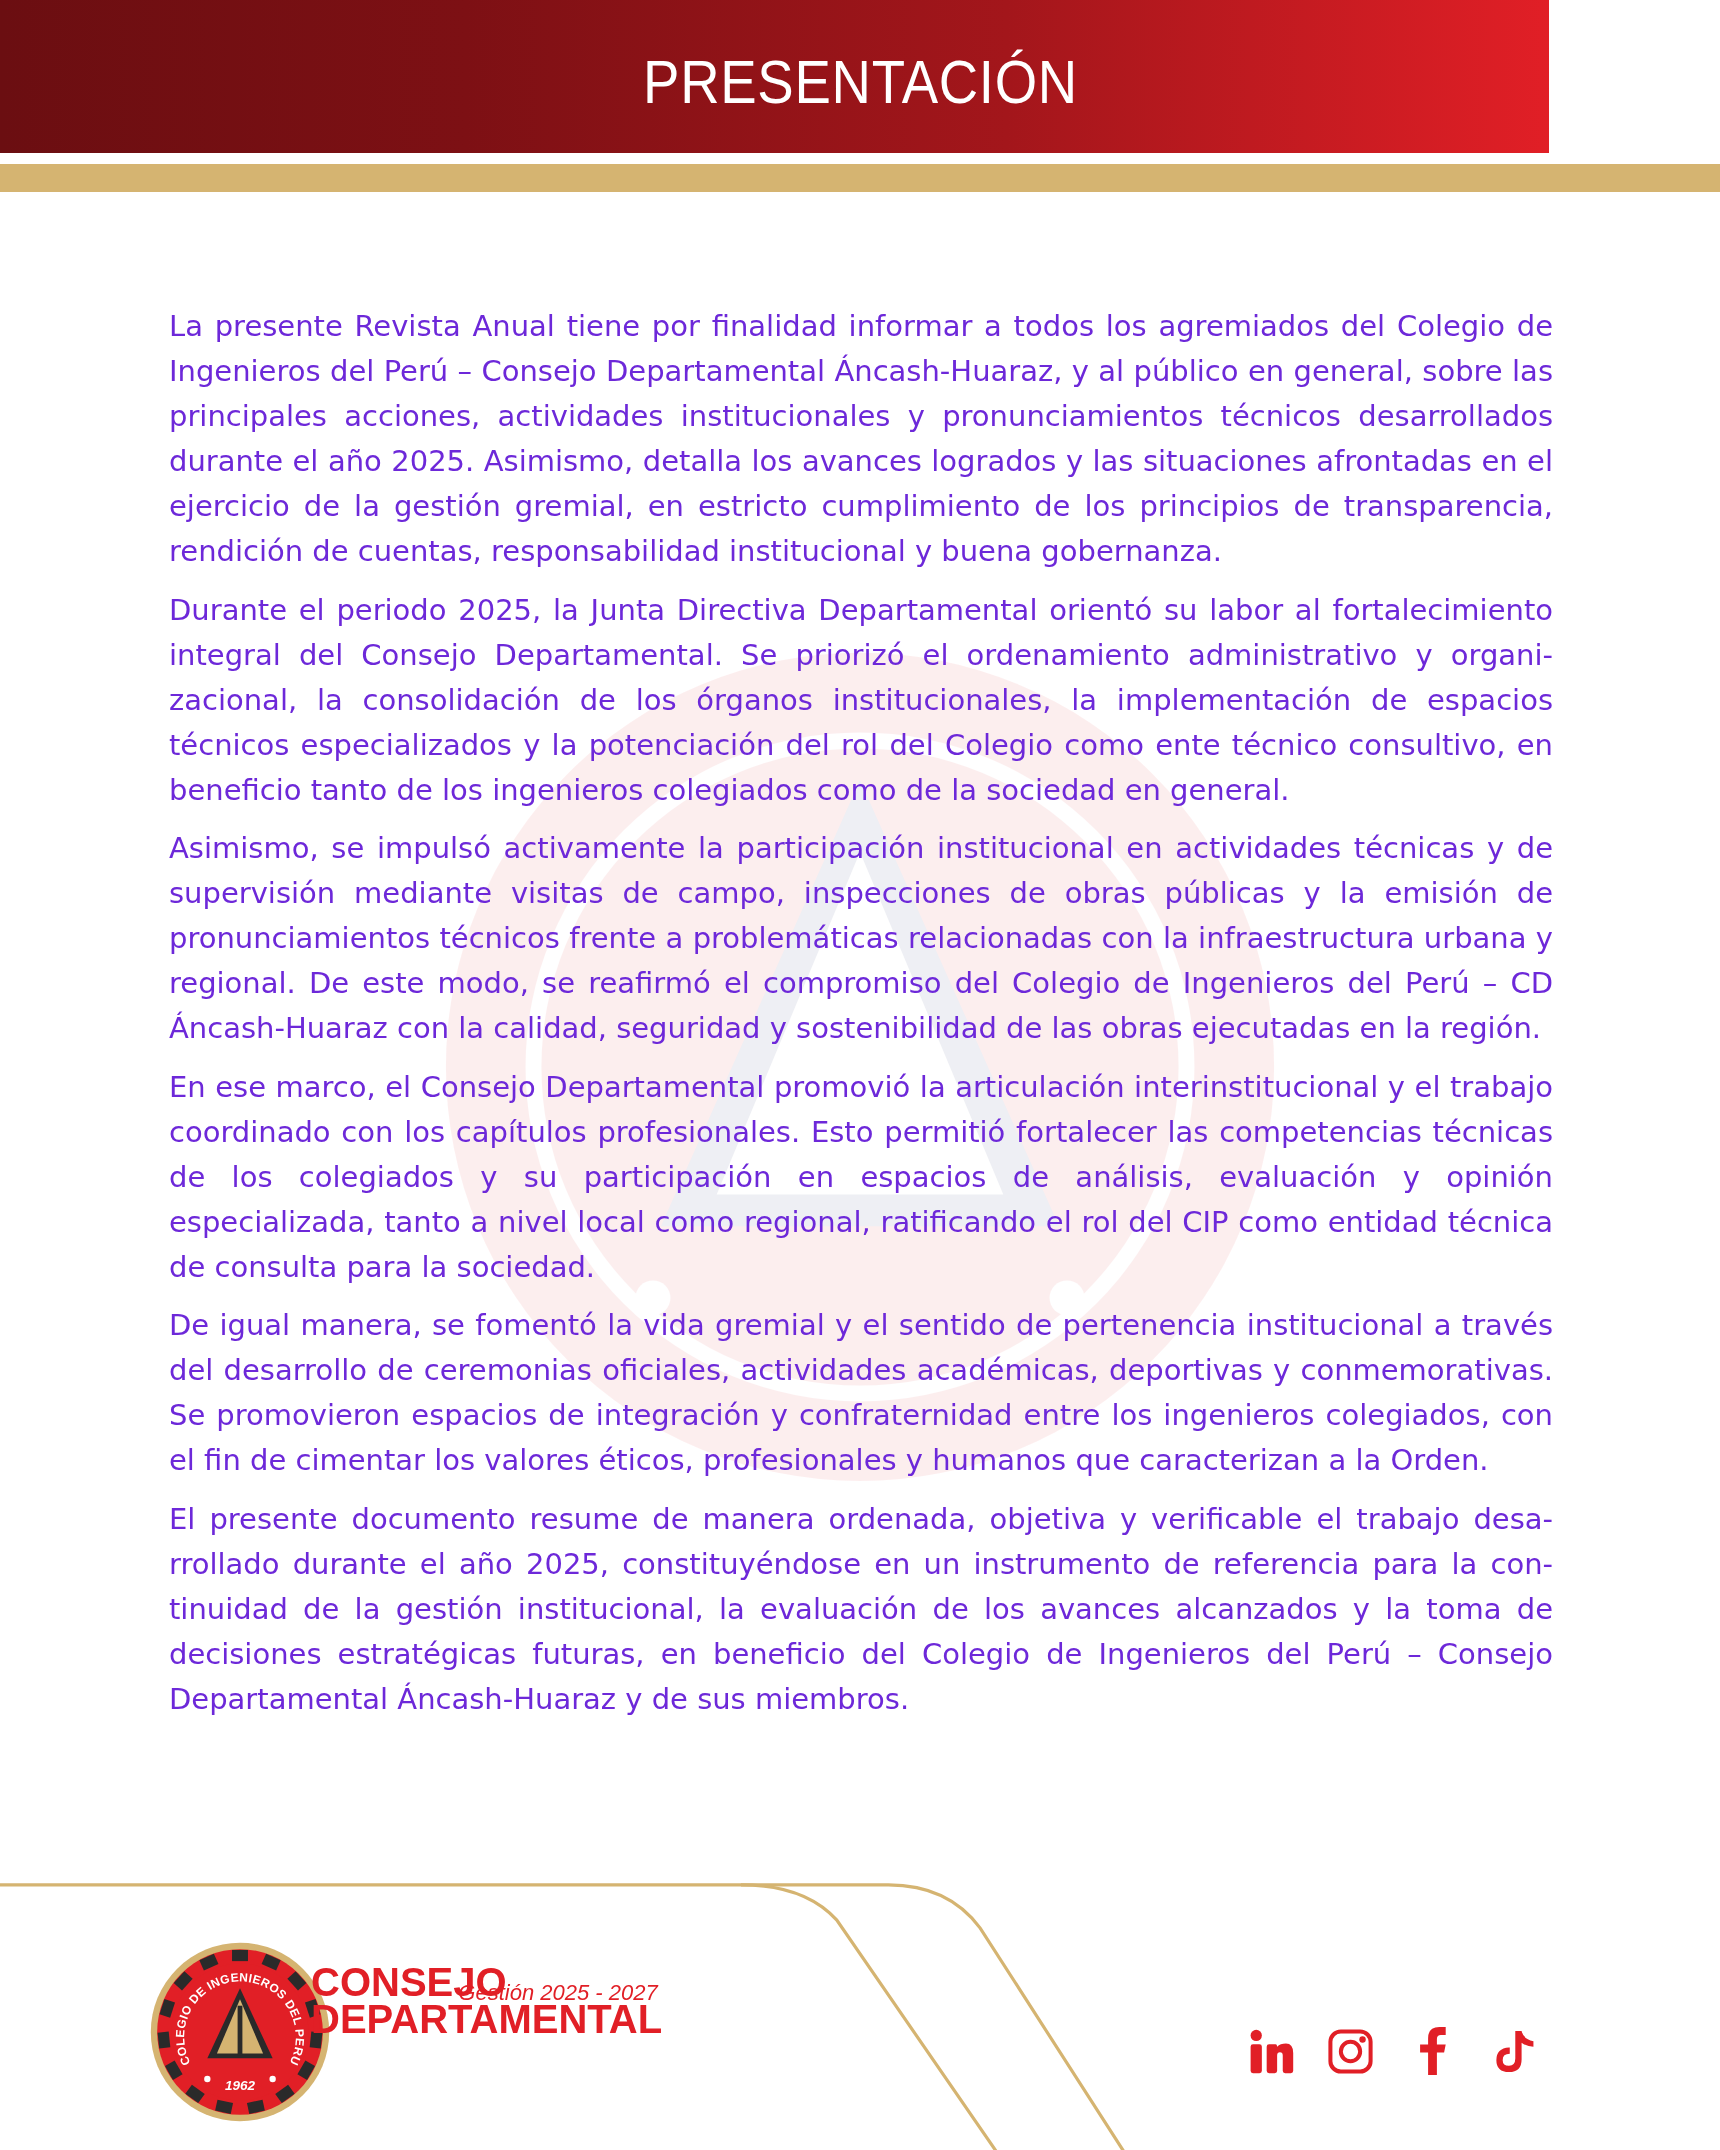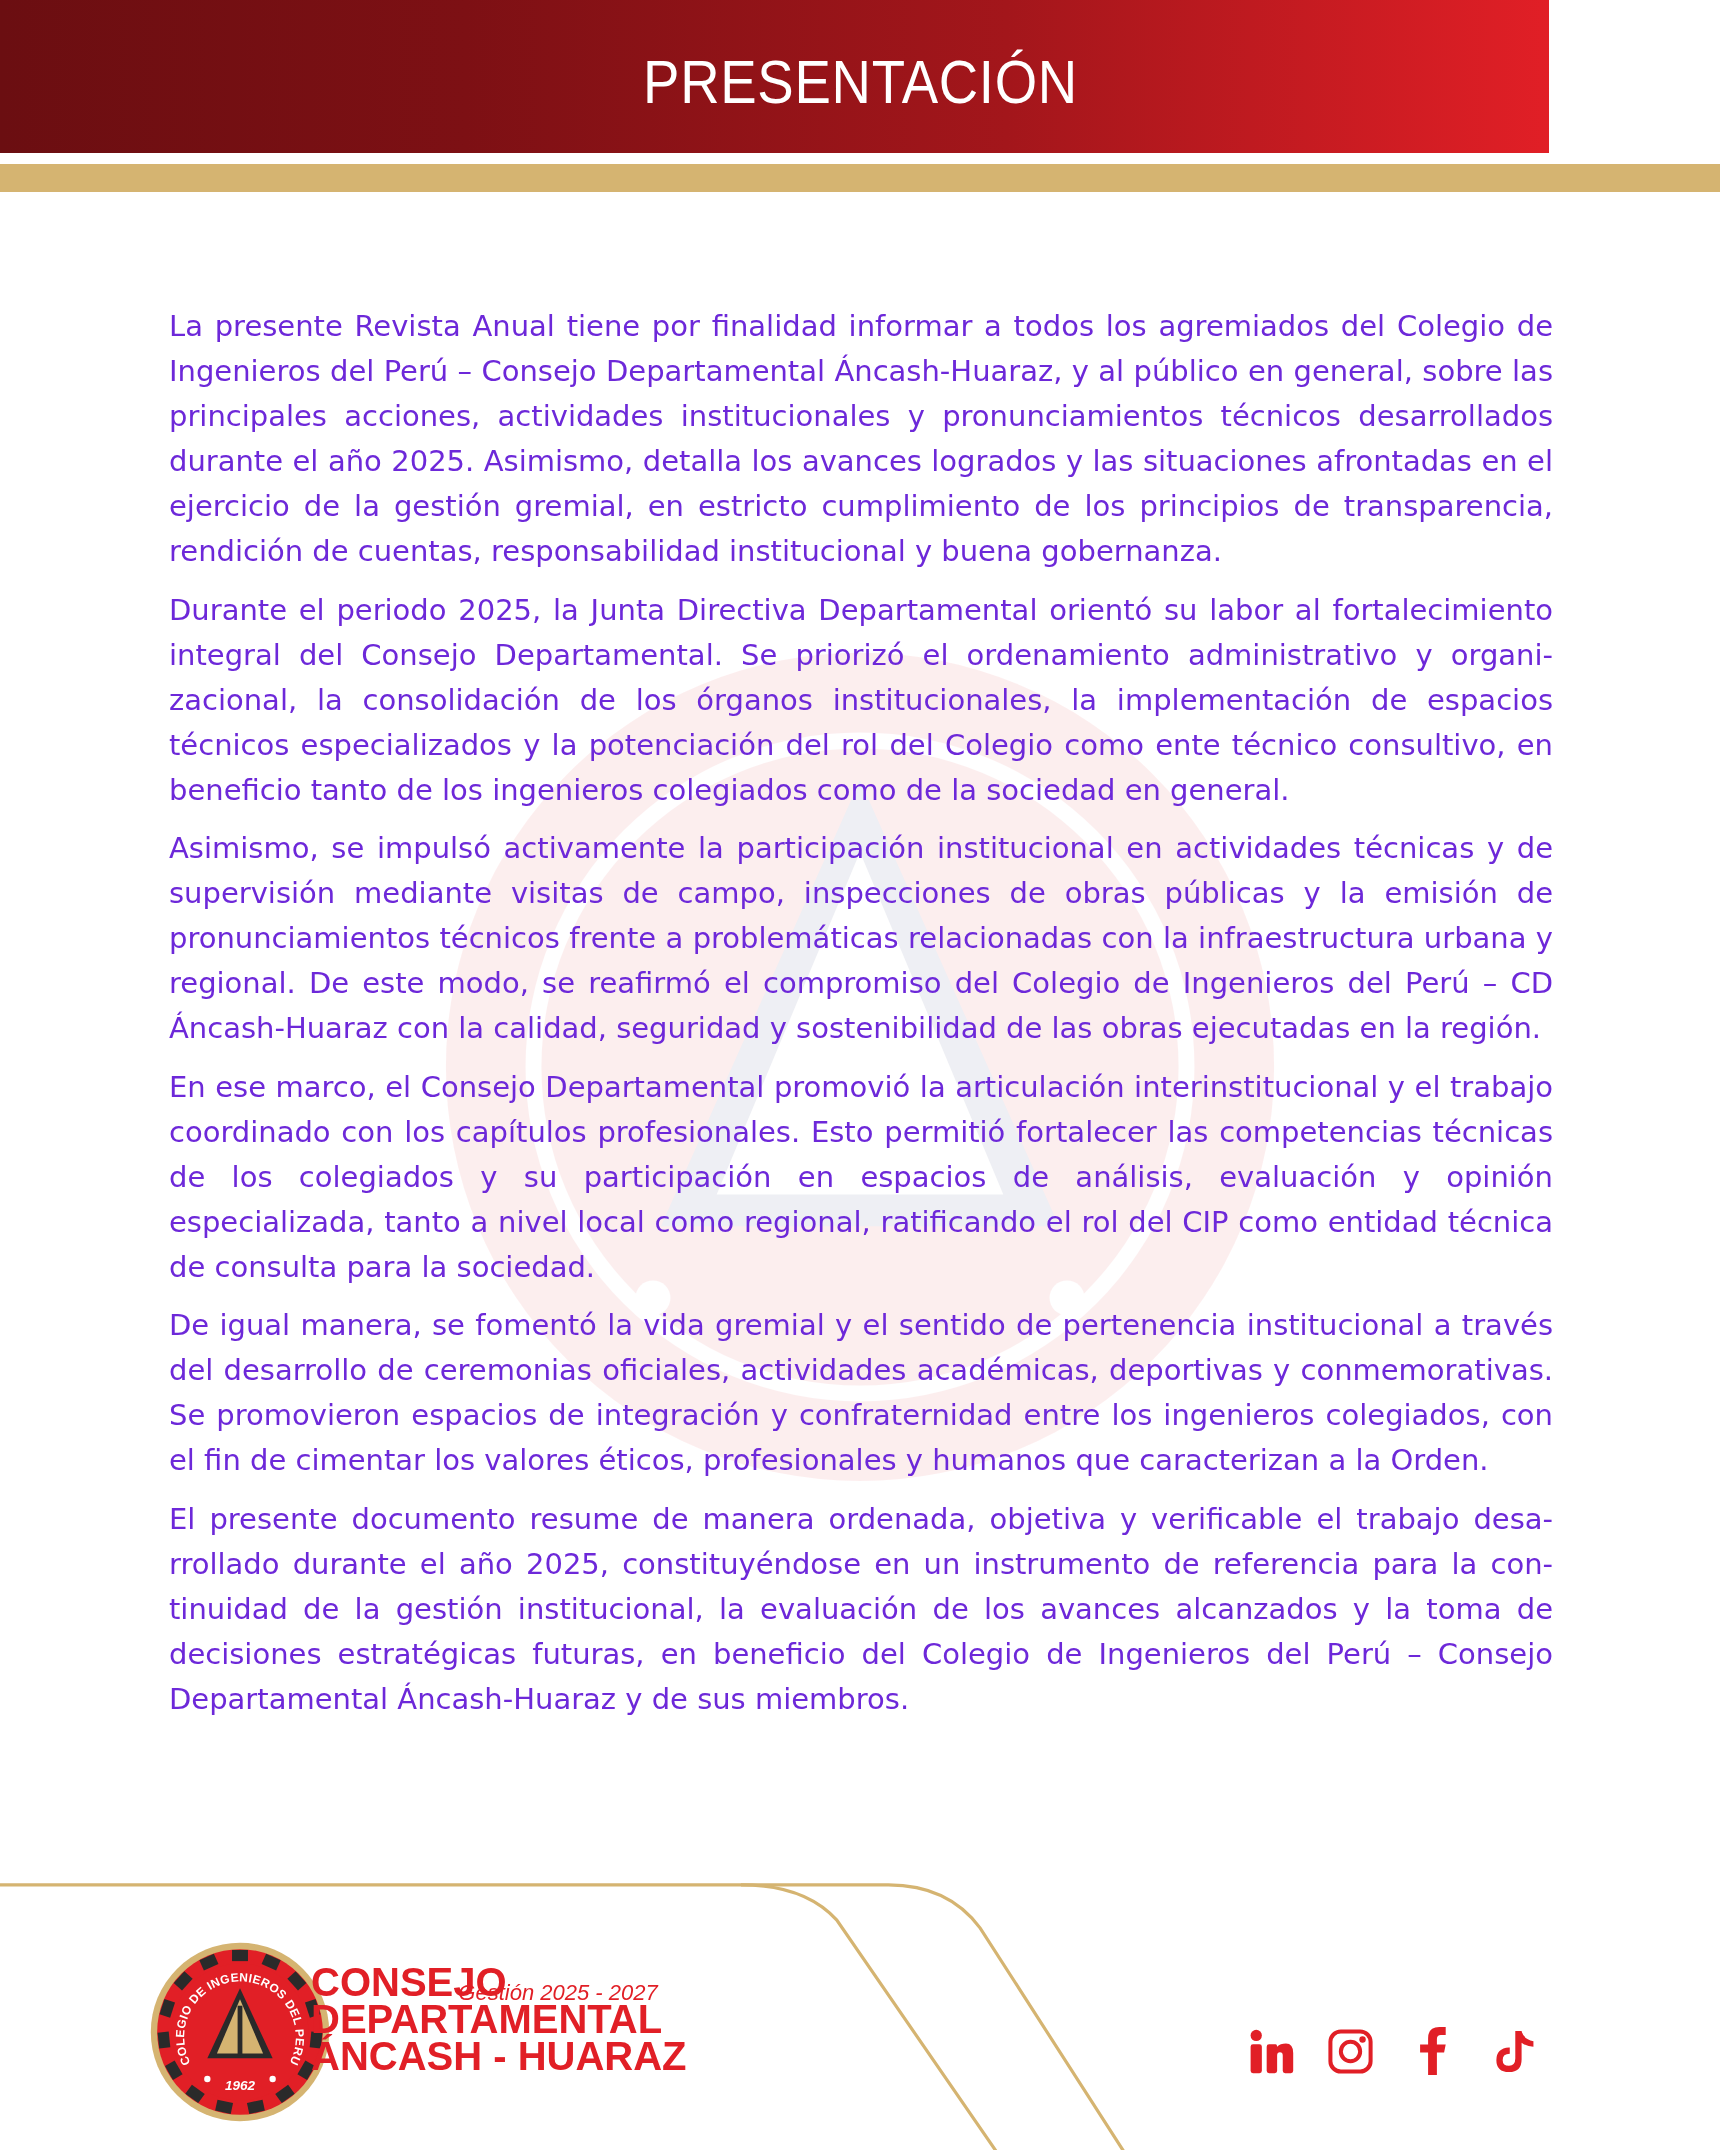--- a/index.html
+++ b/index.html
@@ -79,21 +79,20 @@
   <polygon points="113,58 72,146 154,146" fill="#2a2a2a"></polygon>
   <polygon points="113,72 84,140 142,140" fill="#d5b471"></polygon>
   <rect x="110" y="80" width="6" height="62" fill="#2a2a2a"></rect>
   <text x="113" y="186" text-anchor="middle" font-family="Liberation Sans, sans-serif" font-style="italic" font-weight="700" font-size="17" fill="#ffffff">1962</text>
   <circle cx="72" cy="172" r="4" fill="#ffffff"></circle>
   <circle cx="154" cy="172" r="4" fill="#ffffff"></circle>
 </svg>
 
 <div class="org-name">
   <div>CONSEJO DEPARTAMENTAL</div>
-  <div>ÁNCASH - HUARAZ</div>
 </div>
 <div class="org-term">Gestión 2025 - 2027</div>
 
 <a class="social" style="left:1247px;width:48px;">
   <svg width="45" height="45" viewBox="0 0 56 56">
     <circle cx="9" cy="8" r="7" fill="#e11f26"></circle>
     <rect x="2" y="19" width="14" height="36" rx="3" fill="#e11f26"></rect>
     <path d="M22 22 Q22 19 25 19 L33 19 Q35 19 35 22 Q39 18 46 18 Q55 18 55 30 L55 52 Q55 55 52 55 L45 55 Q42 55 42 52 L42 33 Q42 29 38.5 29 Q35 29 35 33 L35 52 Q35 55 32 55 L25 55 Q22 55 22 52 Z" fill="#e11f26"></path>
   </svg>
 </a>

